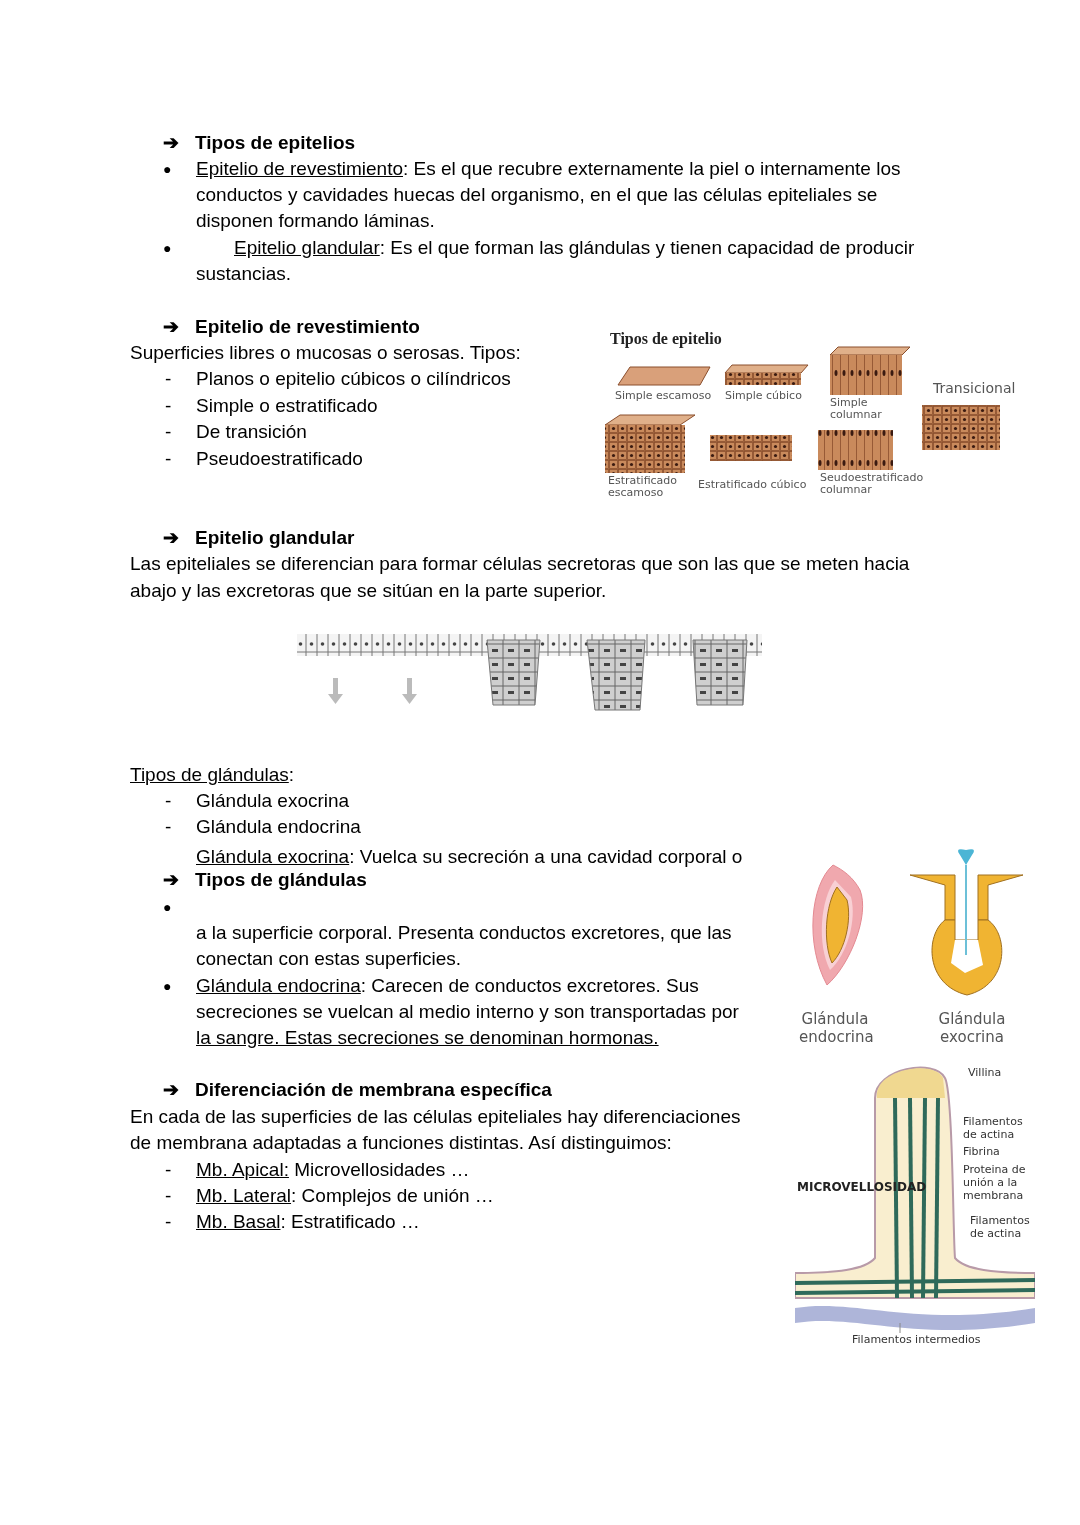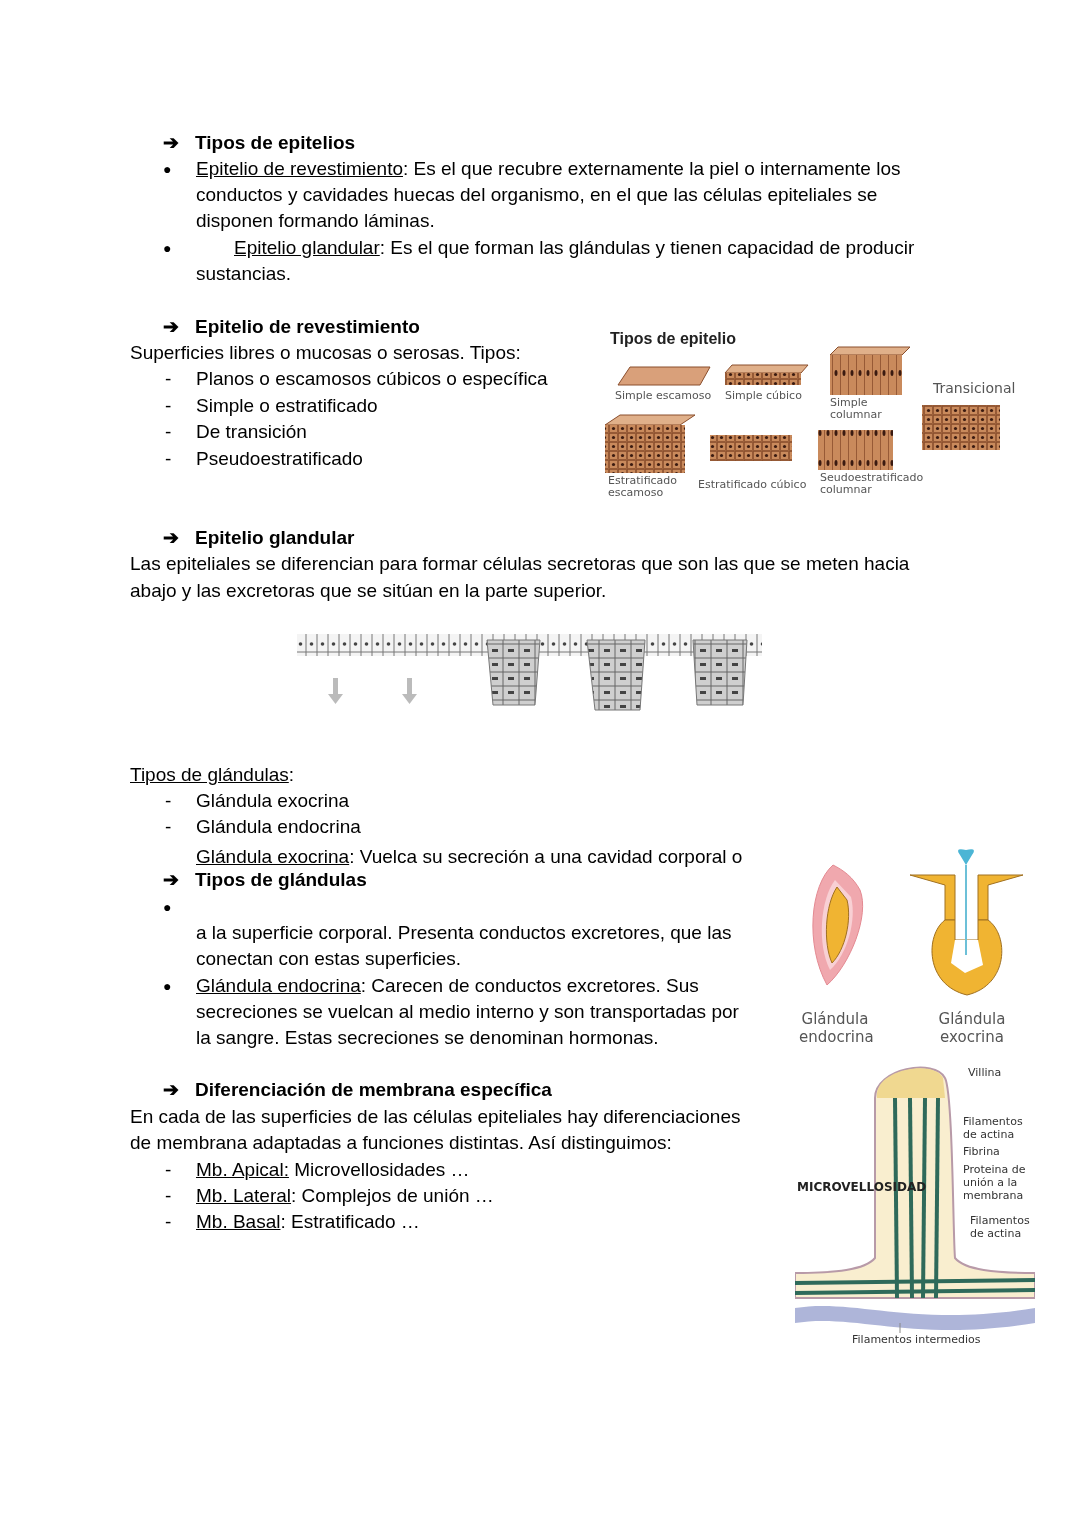--- a/index.html
+++ b/index.html
@@ -30,30 +30,30 @@
 <div class="line" style="left:196px; top:235px;margin-left:38px;">
   <span class="u">Epitelio glandular</span><span>: Es el que forman las glándulas y tienen capacidad de producir</span>
 </div>
 <div class="line" style="left:196px; top:261px;">sustancias.</div>
 
 <div class="line b" style="left:163px; top:314px;">
   <span class="arrow">➔</span><span>Epitelio de revestimiento</span>
 </div>
 <div class="line" style="left:130px; top:340px;">Superficies libres o mucosas o serosas. Tipos:</div>
 <span class="line dash" style="top:366px;">-</span>
-<div class="line" style="left:196px; top:366px;">Planos o escamosos cúbicos o específica</div>
+<div class="line" style="left:196px; top:366px;">Planos o epitelio cúbicos o cilíndricos</div>
 <span class="line dash" style="top:393px;">-</span>
 <div class="line" style="left:196px; top:393px;">Simple o estratificado</div>
 <span class="line dash" style="top:419px;">-</span>
 <div class="line" style="left:196px; top:419px;">De transición</div>
 <span class="line dash" style="top:446px;">-</span>
 <div class="line" style="left:196px; top:446px;">Pseudoestratificado</div>
 
 <div class="abs" style="left:600px; top:325px; width:410px; height:180px;">
-  <div class="abs b" style="left:10px; top:5px; font-family:Liberation Sans, sans-serif; font-size:16px; color:#222;">Tipos de epitelio</div>
+  <div class="abs b" style="left:10px; top:5px; font-family:Liberation Serif, serif; font-size:16px; color:#222;">Tipos de epitelio</div>
   <svg class="abs" style="left:0; top:0;" width="410" height="180">
     <defs>
       <pattern id="cells" width="9" height="9" patternUnits="userSpaceOnUse">
         <rect width="9" height="9" fill="#c98a5c"></rect>
         <rect x="0.5" y="0.5" width="8" height="8" fill="none" stroke="#8a4e2c" stroke-width="0.8"></rect>
         <circle cx="4.5" cy="4.5" r="1.6" fill="#3a1a10"></circle>
       </pattern>
       <pattern id="cols" width="8" height="30" patternUnits="userSpaceOnUse">
         <rect width="8" height="30" fill="#c98a5c"></rect>
         <line x1="0.5" y1="0" x2="0.5" y2="30" stroke="#8a4e2c" stroke-width="0.8"></line>
@@ -140,21 +140,21 @@
 <div class="line" style="left:196px; top:844px;">
   <span class="u">Glándula exocrina</span><span>: Vuelca su secreción a una cavidad corporal o</span>
 </div>
 <div class="line" style="left:196px; top:920px;">a la superficie corporal. Presenta conductos excretores, que las</div>
 <div class="line" style="left:196px; top:946px;">conectan con estas superficies.</div>
 <span class="line bullet" style="top:973px; font-size:14px;">●</span>
 <div class="line" style="left:196px; top:973px;">
   <span class="u">Glándula endocrina</span><span>: Carecen de conductos excretores. Sus</span>
 </div>
 <div class="line" style="left:196px; top:999px;">secreciones se vuelcan al medio interno y son transportadas por</div>
-<div class="line" style="left:196px; top:1025px;">la sangre. Estas secreciones se denominan hormonas.</div>
+<div class="line" style="left:196px; top:1025px;text-decoration:underline;">la sangre. Estas secreciones se denominan hormonas.</div>
 
 <svg class="abs" style="left:795px; top:845px;" width="240" height="160">
 
   <path d="M38,20 C15,40 10,100 32,140 C55,120 75,70 65,45 C58,32 48,25 38,20 Z" fill="#f0a8ae" stroke="#e48a92"></path>
   <path d="M40,35 C25,55 22,100 35,125 C52,110 62,75 56,52 Z" fill="#f8d0d4"></path>
   <path d="M42,42 C30,60 28,98 37,118 C50,105 57,75 52,55 Z" fill="#f0b432" stroke="#a07020"></path>
 
   <path d="M115,30 L160,30 L160,75 L150,75 L150,40 Z" fill="#f0b432" stroke="#a07020"></path>
   <path d="M228,30 L183,30 L183,75 L193,75 L193,40 Z" fill="#f0b432" stroke="#a07020"></path>
   <path d="M150,75 C130,90 130,140 172,150 C214,140 214,90 193,75 L183,75 L183,95 L160,95 L160,75 Z" fill="#f0b432" stroke="#a07020"></path>

